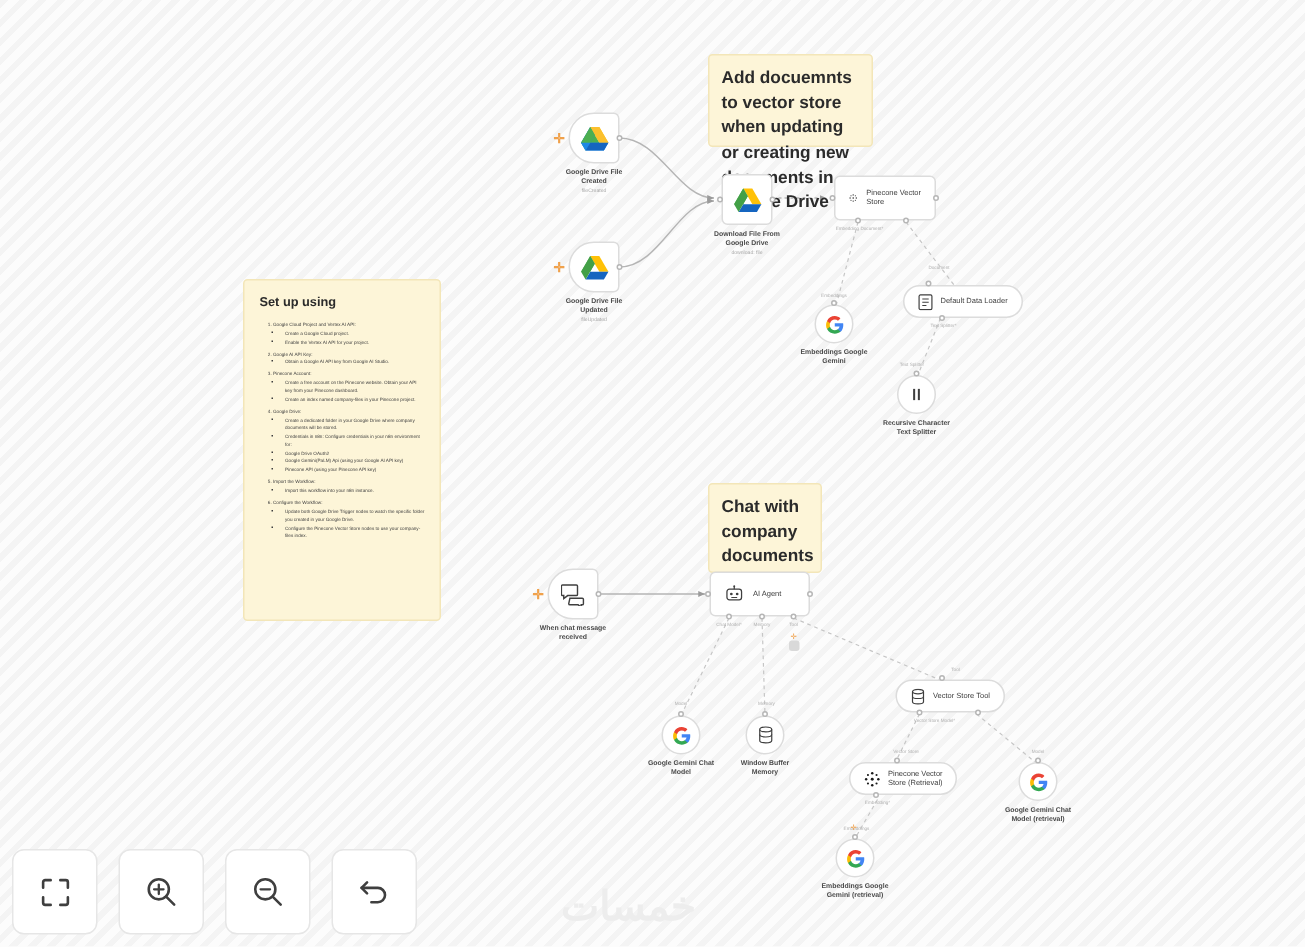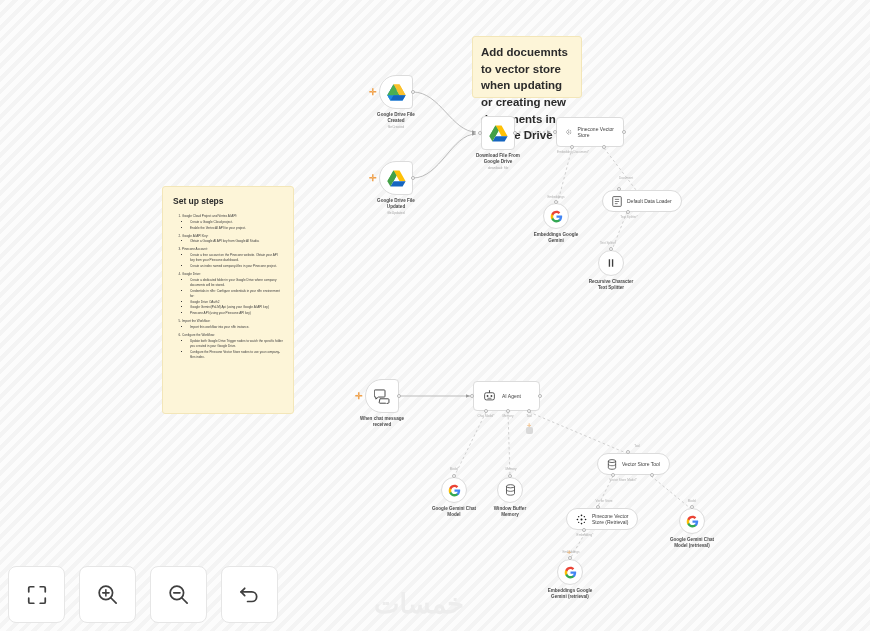--- a/index.html
+++ b/index.html
@@ -181,23 +181,26 @@
       <path d="M651,476 L690,508"></path>
 
       <path d="M585,533 L570,559"></path>
     </g>
   </svg>
 
   <div class="sticky" id="note-add-docs">
     <div class="sticky-head">Add docuemnts to vector store when updating or creating new documents in Google Drive</div>
   </div>
 
+  <div class="sticky" id="note-chat">
+    <div class="sticky-head">Chat with company documents</div>
+  </div>
 
   <div class="sticky" id="note-setup">
-    <div class="title">Set up steps</div>
+    <div class="title">Set up using</div>
     <ol>
       <li>
         <span>Google Cloud Project and Vertex AI API:</span>
         <ul>
           <li>Create a Google Cloud project.</li>
           <li>Enable the Vertex AI API for your project.</li>
         </ul>
       </li>
       <li>
         <span>Google AI API Key:</span>

